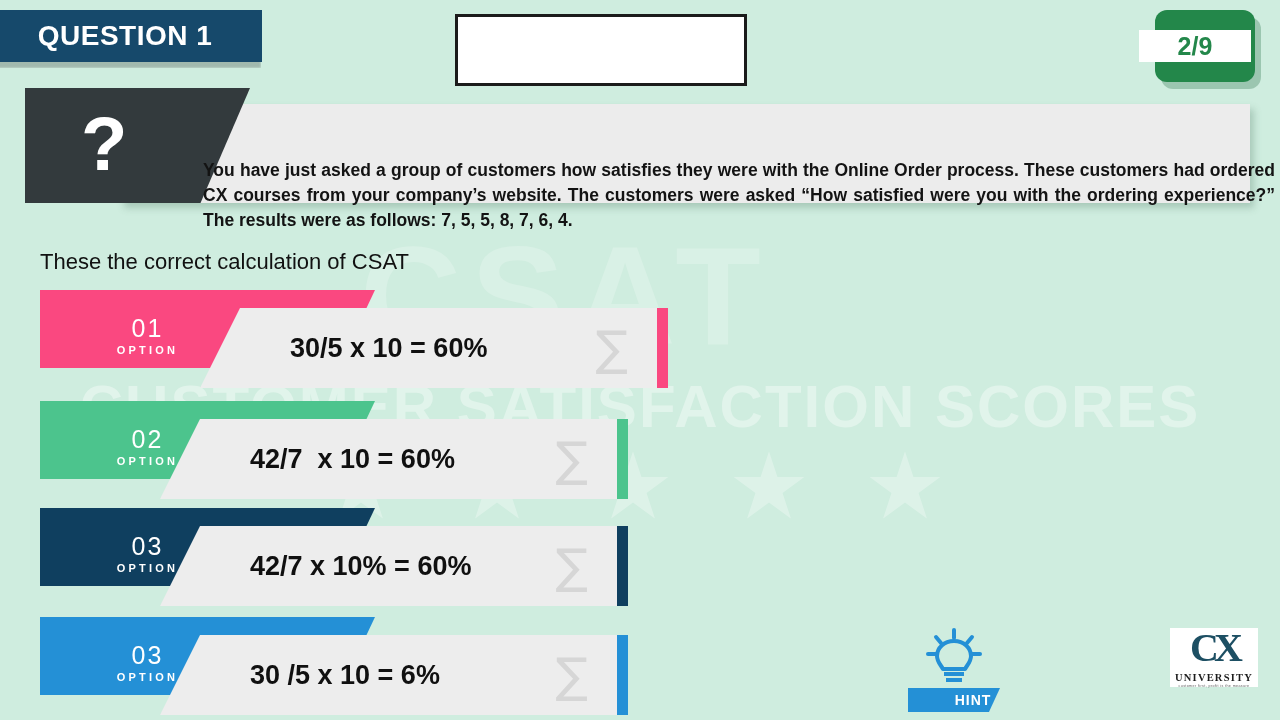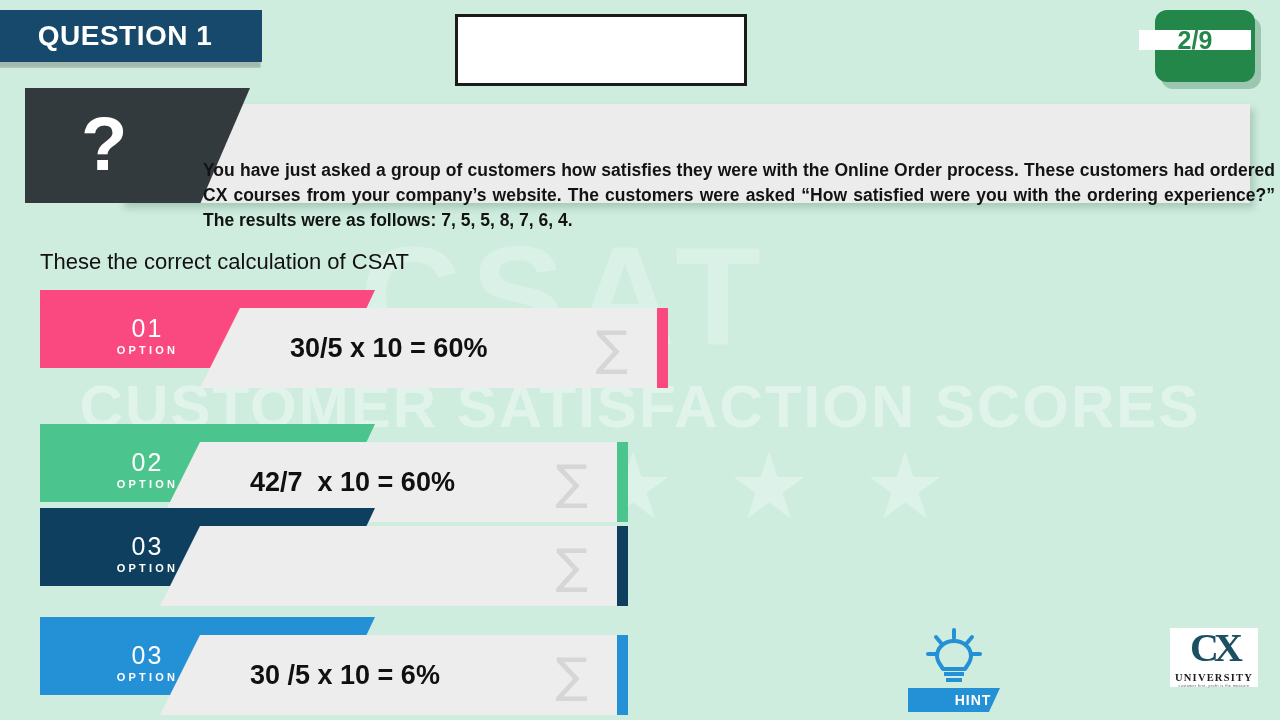--- a/index.html
+++ b/index.html
@@ -118,21 +118,21 @@
     height: 72px;
     background: rgba(35,110,70,0.30);
     border-radius: 12px;
     z-index: 5;
   }
   #counter-band {
     position: absolute;
     left: -16px;
     top: 20px;
     width: 112px;
-    height: 20px;
+    height: 32px;
     background: #ffffff;
     display: flex;
     align-items: center;
     justify-content: center;
     z-index: 7;
   }
   #counter-band span {
     color: #23874a;
     font-size: 25px;
     font-weight: 700;
@@ -385,38 +385,39 @@
     <div class="opt-num">01</div>
     <div class="opt-sub">OPTION</div>
   </div>
   <div class="opt-panel" style="left:160px;width:462px;">
     <div class="opt-answer">30/5 x 10 = 60%</div>
     <div class="opt-sigma">∑</div>
   </div>
   <div class="opt-edge" style="left: 617px; background: rgb(250, 72, 128);"></div>
 </div>
 
-<div class="option" id="option-2" style="top:424px;width:595px;">
+<div class="option" id="option-2" style="top:401px;width:595px;">
   <div class="opt-tab" style="background: rgb(76, 196, 141);">
     <div class="opt-num">02</div>
     <div class="opt-sub">OPTION</div>
   </div>
   <div class="opt-panel" style="left:120px;width:462px;">
     <div class="opt-answer">42/7  x 10 = 60%</div>
     <div class="opt-sigma">∑</div>
   </div>
   <div class="opt-edge" style="left: 577px; background: rgb(76, 196, 141);"></div>
 </div>
 
 <div class="option" id="option-3" style="top:508px;width:595px;">
   <div class="opt-tab" style="background: rgb(15, 63, 95);">
     <div class="opt-num">03</div>
     <div class="opt-sub">OPTION</div>
   </div>
   <div class="opt-panel" style="left:120px;width:462px;">
+    <div class="opt-answer">42/7 x 10% = 60%</div>
     <div class="opt-sigma">∑</div>
   </div>
   <div class="opt-edge" style="left: 577px; background: rgb(15, 63, 95);"></div>
 </div>
 
 <div class="option" id="option-4" style="top:617px;width:595px;">
   <div class="opt-tab" style="background: rgb(36, 144, 214);">
     <div class="opt-num">03</div>
     <div class="opt-sub">OPTION</div>
   </div>

